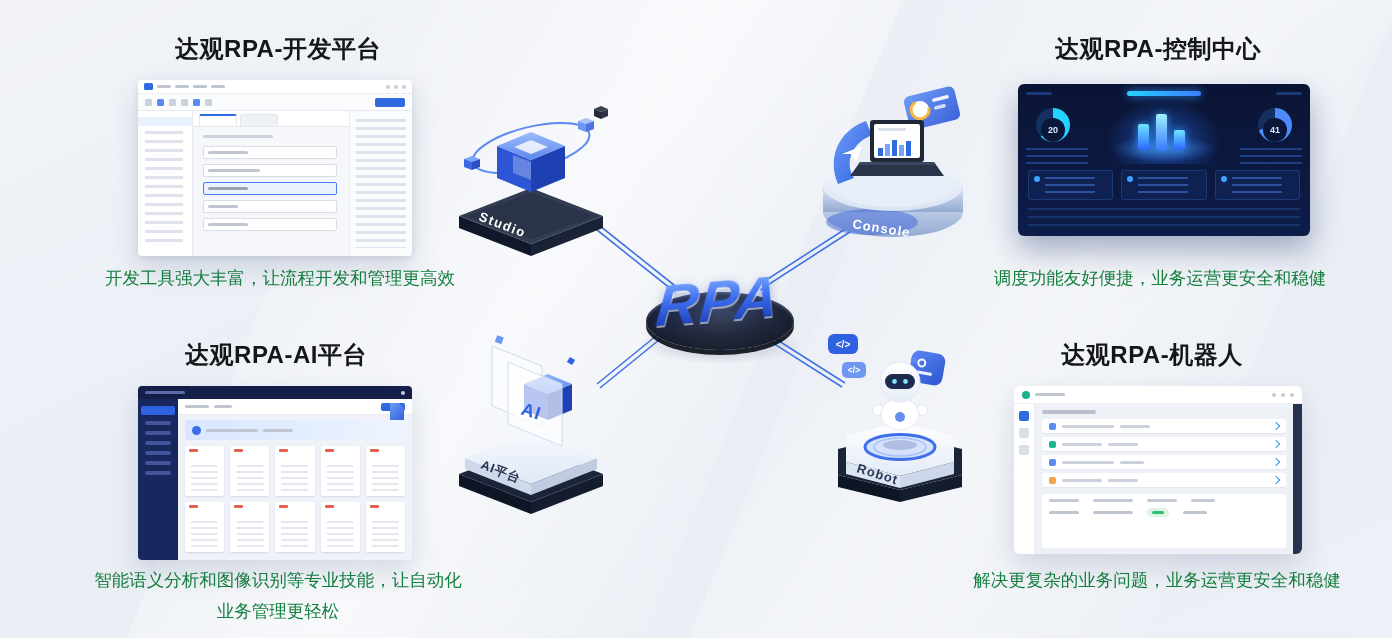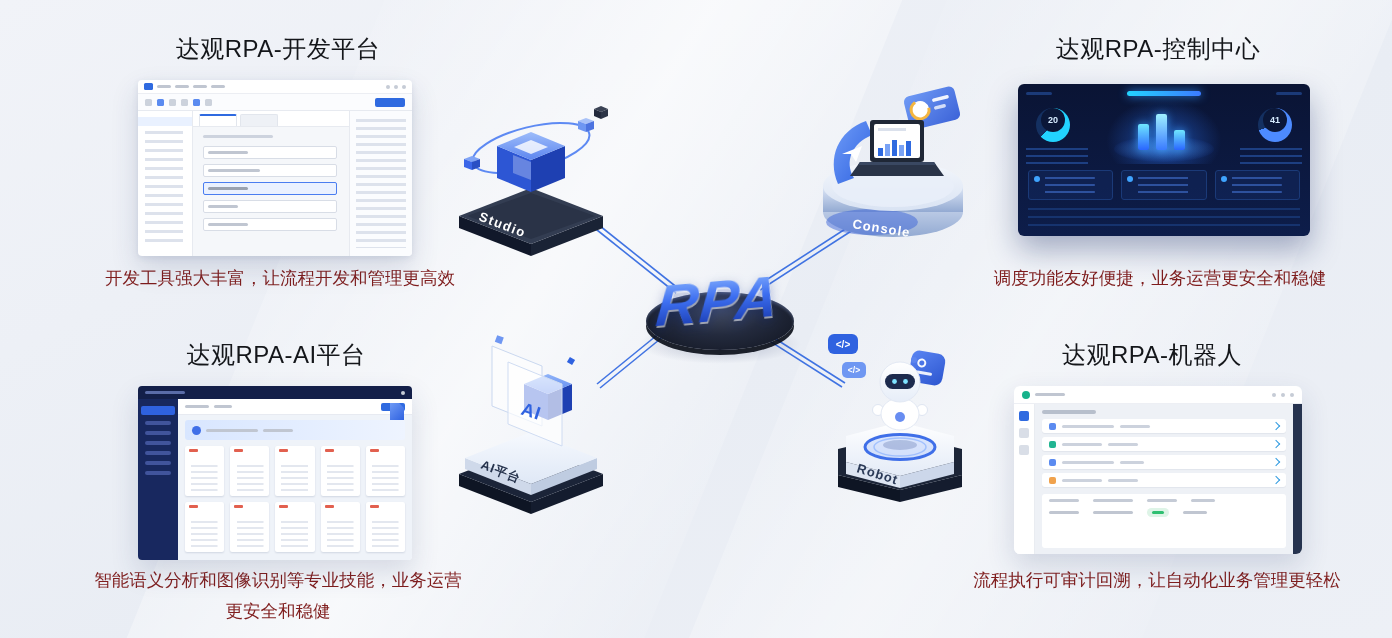--- a/index.html
+++ b/index.html
@@ -7,22 +7,22 @@
        font-family:"Liberation Sans","DejaVu Sans",sans-serif;
        background:linear-gradient(155deg,#f1f3f8 0%,#e9edf4 55%,#edf0f6 100%);}
 
   
   .streak{position:absolute;pointer-events:none;z-index:0}
   .s1{left:270px;top:-160px;width:480px;height:980px;transform:rotate(22deg);
       background:linear-gradient(100deg,rgba(255,255,255,0) 0%,rgba(255,255,255,.65) 50%,rgba(255,255,255,0) 100%)}
   .s2{left:830px;top:-160px;width:420px;height:980px;transform:rotate(22deg);
       background:linear-gradient(100deg,rgba(255,255,255,0) 0%,rgba(255,255,255,.45) 50%,rgba(255,255,255,0) 100%)}
 
-  .q-title{position:absolute;z-index:2;margin:0;font-size:24px;font-weight:400;color:#14161a;text-align:center;letter-spacing:.5px}
-  .q-caption{position:absolute;z-index:2;margin:0;font-size:17.5px;color:#7f1d1d;text-align:center;line-height:1.75}
+  .q-title{position:absolute;z-index:2;margin:0;font-size:24px;font-weight:700;color:#14161a;text-align:center;letter-spacing:.5px}
+  .q-caption{position:absolute;z-index:2;margin:0;font-size:17.5px;color:#15803d;text-align:center;line-height:1.75}
   .t-dev{left:100px;top:33px;width:356px}
   .t-cc{left:980px;top:33px;width:356px}
   .t-ai{left:98px;top:339px;width:356px}
   .t-rb{left:974px;top:339px;width:356px}
   .c-dev{left:78px;top:263px;width:404px}
   .c-cc{left:958px;top:263px;width:404px}
   .c-ai{left:88px;top:565px;width:380px}
   .c-rb{left:952px;top:565px;width:410px}
 
   .shot{position:absolute;z-index:2;margin:0;overflow:hidden}
@@ -54,21 +54,21 @@
   .frow.on{border-color:#4a7df0;background:#eaf1ff}
   .dev-props{width:62px;border-left:1px solid #e7eaf0;background:#fbfcfe repeating-linear-gradient(to bottom,#dde2ec 0 3px,transparent 3px 8px) 6px 8px/50px calc(100% - 16px) no-repeat}
 
   
   .shot-cc{left:1018px;top:84px;width:292px;height:152px;border-radius:6px;
            background:linear-gradient(180deg,#0a1434 0%,#0d1d4a 100%);box-shadow:0 14px 30px rgba(15,35,95,.35)}
   .cc-title{position:absolute;left:50%;top:7px;transform:translateX(-50%);width:74px;height:5px;border-radius:3px;
             background:linear-gradient(90deg,#23d4ff,#3c7bff);box-shadow:0 0 10px rgba(50,150,255,.9)}
   .cc-corner{position:absolute;top:8px;width:26px;height:3px;background:#1b3a78;border-radius:2px}
   .ccl{left:8px}.ccr{right:8px}
-  .cc-gauge{position:absolute;top:24px;width:34px;height:34px;border-radius:50%;display:flex;align-items:flex-start;justify-content:center}
+  .cc-gauge{position:absolute;top:24px;width:34px;height:34px;border-radius:50%;display:flex;align-items:flex-end;justify-content:center}
   .cc-gauge.gl{left:18px;background:conic-gradient(#22d3ff 0 63%,#143061 63% 100%)}
   .cc-gauge.gr{right:18px;background:conic-gradient(#4d8bff 0 70%,#143061 70% 100%)}
   .cc-gauge-in{width:24px;height:24px;border-radius:50%;background:#0b1738;color:#d7ecff;font-size:9px;font-weight:700;
                display:flex;align-items:center;justify-content:center}
   .cc-lines{position:absolute;top:64px;width:62px;height:16px;background:repeating-linear-gradient(to bottom,#1d3f82 0 2px,transparent 2px 7px)}
   .cc-lines.ll{left:8px}.cc-lines.lr{right:8px}
   .cc-center{position:absolute;left:88px;right:88px;top:14px;height:66px}
   .cc-glow{position:absolute;inset:0;background:radial-gradient(ellipse at 50% 65%,rgba(45,120,255,.55),rgba(45,120,255,0) 70%)}
   .cc-plat{position:absolute;left:50%;bottom:2px;transform:translateX(-50%);width:100px;height:26px;border-radius:50%;
            background:radial-gradient(ellipse at center,rgba(80,160,255,.6),rgba(30,80,200,.08) 70%)}
@@ -172,22 +172,22 @@
   </g>
 </svg>
 
 <h2 class="q-title t-dev">达观RPA-开发平台</h2>
 <h2 class="q-title t-cc">达观RPA-控制中心</h2>
 <h2 class="q-title t-ai">达观RPA-AI平台</h2>
 <h2 class="q-title t-rb">达观RPA-机器人</h2>
 
 <p class="q-caption c-dev">开发工具强大丰富，让流程开发和管理更高效</p>
 <p class="q-caption c-cc">调度功能友好便捷，业务运营更安全和稳健</p>
-<p class="q-caption c-ai">智能语义分析和图像识别等专业技能，业务运营更安全和稳健</p>
-<p class="q-caption c-rb">流程执行可审计回溯，让自动化业务管理更轻松</p>
+<p class="q-caption c-ai">智能语义分析和图像识别等专业技能，让自动化业务管理更轻松</p>
+<p class="q-caption c-rb">解决更复杂的业务问题，业务运营更安全和稳健</p>
 
 <figure class="shot shot-dev">
   <div class="dev-menubar">
     <span class="dev-logo"></span>
     <span class="sk w14"></span>
     <span class="sk w14"></span>
     <span class="sk w14"></span>
     <span class="sk w14"></span>
     <span class="flex1"></span>
     <span class="windot"></span>

